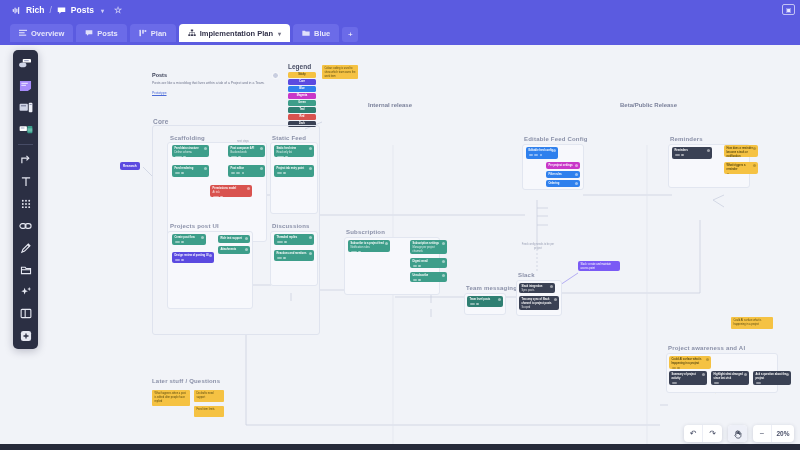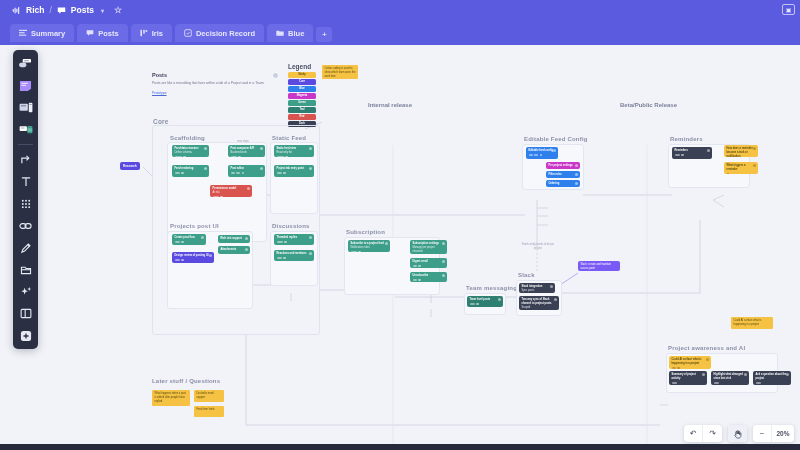--- a/index.html
+++ b/index.html
@@ -196,47 +196,57 @@
   <div class="tabs">
     <div class="tab">
       <span class="ticon">
         <svg viewBox="0 0 10 10" width="8" height="8">
             <g fill="currentColor">
           <rect x="0" y="1" width="10" height="1.4"></rect>
               <rect x="0" y="4" width="7" height="1.4"></rect>
               <rect x="0" y="7" width="9" height="1.4"></rect>
         </g>
           </svg></span>
-      <span>Summary</span>
+      <span>Overview</span>
     </div>
     <div class="tab">
       <span class="ticon">
         <svg viewBox="0 0 12 12" width="8" height="8">
             <path fill="currentColor" d="M1 2h10v6H5.5L3 10.2V8H1z"></path>
           </svg></span>
       <span>Posts</span>
     </div>
     <div class="tab">
       <span class="ticon">
         <svg viewBox="0 0 10 10" width="8" height="8">
             <g fill="currentColor">
           <rect x="0.5" y="1" width="2" height="8" rx=".6"></rect>
               <rect x="4" y="1" width="2" height="5" rx=".6"></rect>
           <circle cx="8" cy="2.5" r="1.3"></circle>
             </g>
           </svg></span>
-      <span>Iris</span>
+      <span>Plan</span>
     </div>
-    <div class="tab">
+    <div class="tab active">
       <span class="ticon">
         <svg viewBox="0 0 12 12" width="8" height="8">
-            <rect x="1" y="1" width="10" height="10" rx="2" fill="none" stroke="currentColor" stroke-width="1.2"></rect>
-            <path d="M4 6.2l1.6 1.6L8.4 4.6" fill="none" stroke="currentColor" stroke-width="1.2"></path>
+            <g fill="currentColor">
+          <rect x="4.2" y="0.6" width="3.6" height="2.6" rx=".5"></rect>
+          <rect x="0.4" y="8" width="3.2" height="2.6" rx=".5"></rect>
+          <rect x="4.4" y="8" width="3.2" height="2.6" rx=".5"></rect>
+          <rect x="8.4" y="8" width="3.2" height="2.6" rx=".5"></rect>
+          <rect x="5.7" y="3.2" width=".7" height="2"></rect>
+              <rect x="2" y="5.2" width="8" height=".7"></rect>
+          <rect x="2" y="5.2" width=".7" height="2.9"></rect>
+              <rect x="5.7" y="5.2" width=".7" height="2.9"></rect>
+          <rect x="9.3" y="5.2" width=".7" height="2.9"></rect>
+            </g>
           </svg></span>
-      <span>Decision Record</span>
+      <span>Implementation Plan</span>
+      <span class="tchev">▾</span>
     </div>
     <div class="tab">
       <span class="ticon">
         <svg viewBox="0 0 12 10" width="8" height="8">
             <path fill="currentColor" d="M0.5 1.5h4l1 1.2h6V9h-11z"></path>
           </svg></span>
       <span>Blue</span>
     </div>
     <div class="tab-add">+</div>
   </div>

